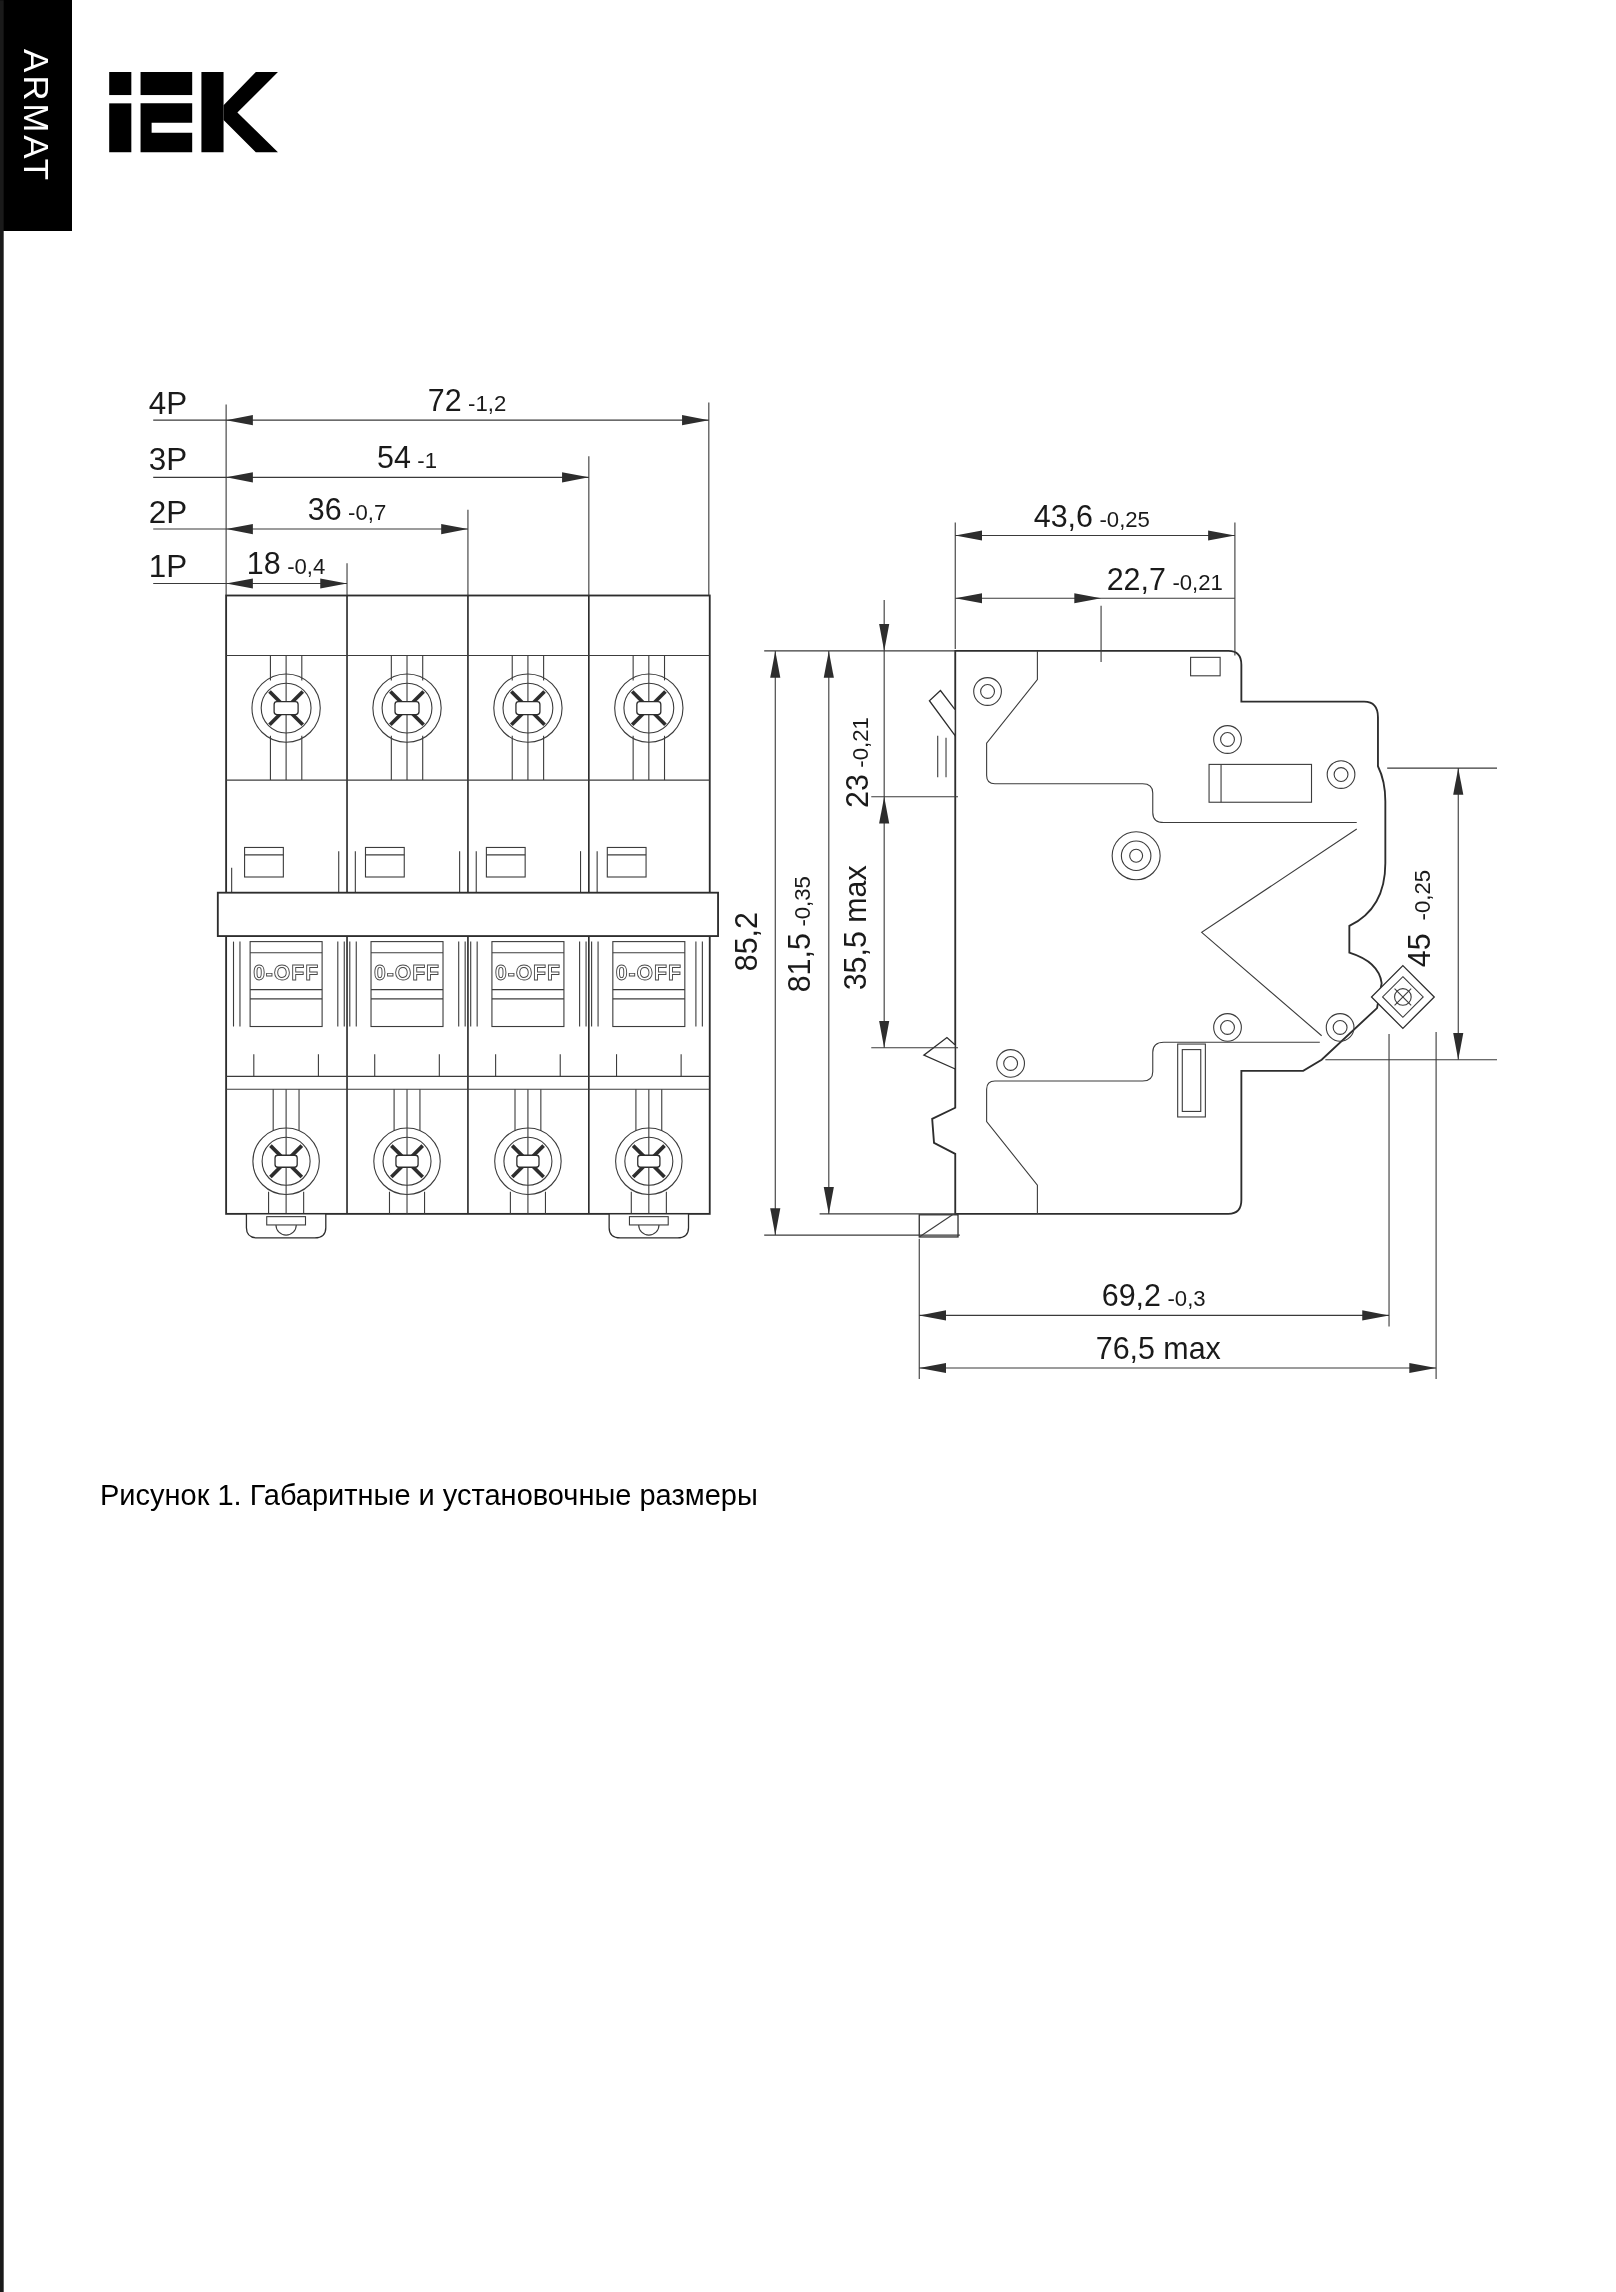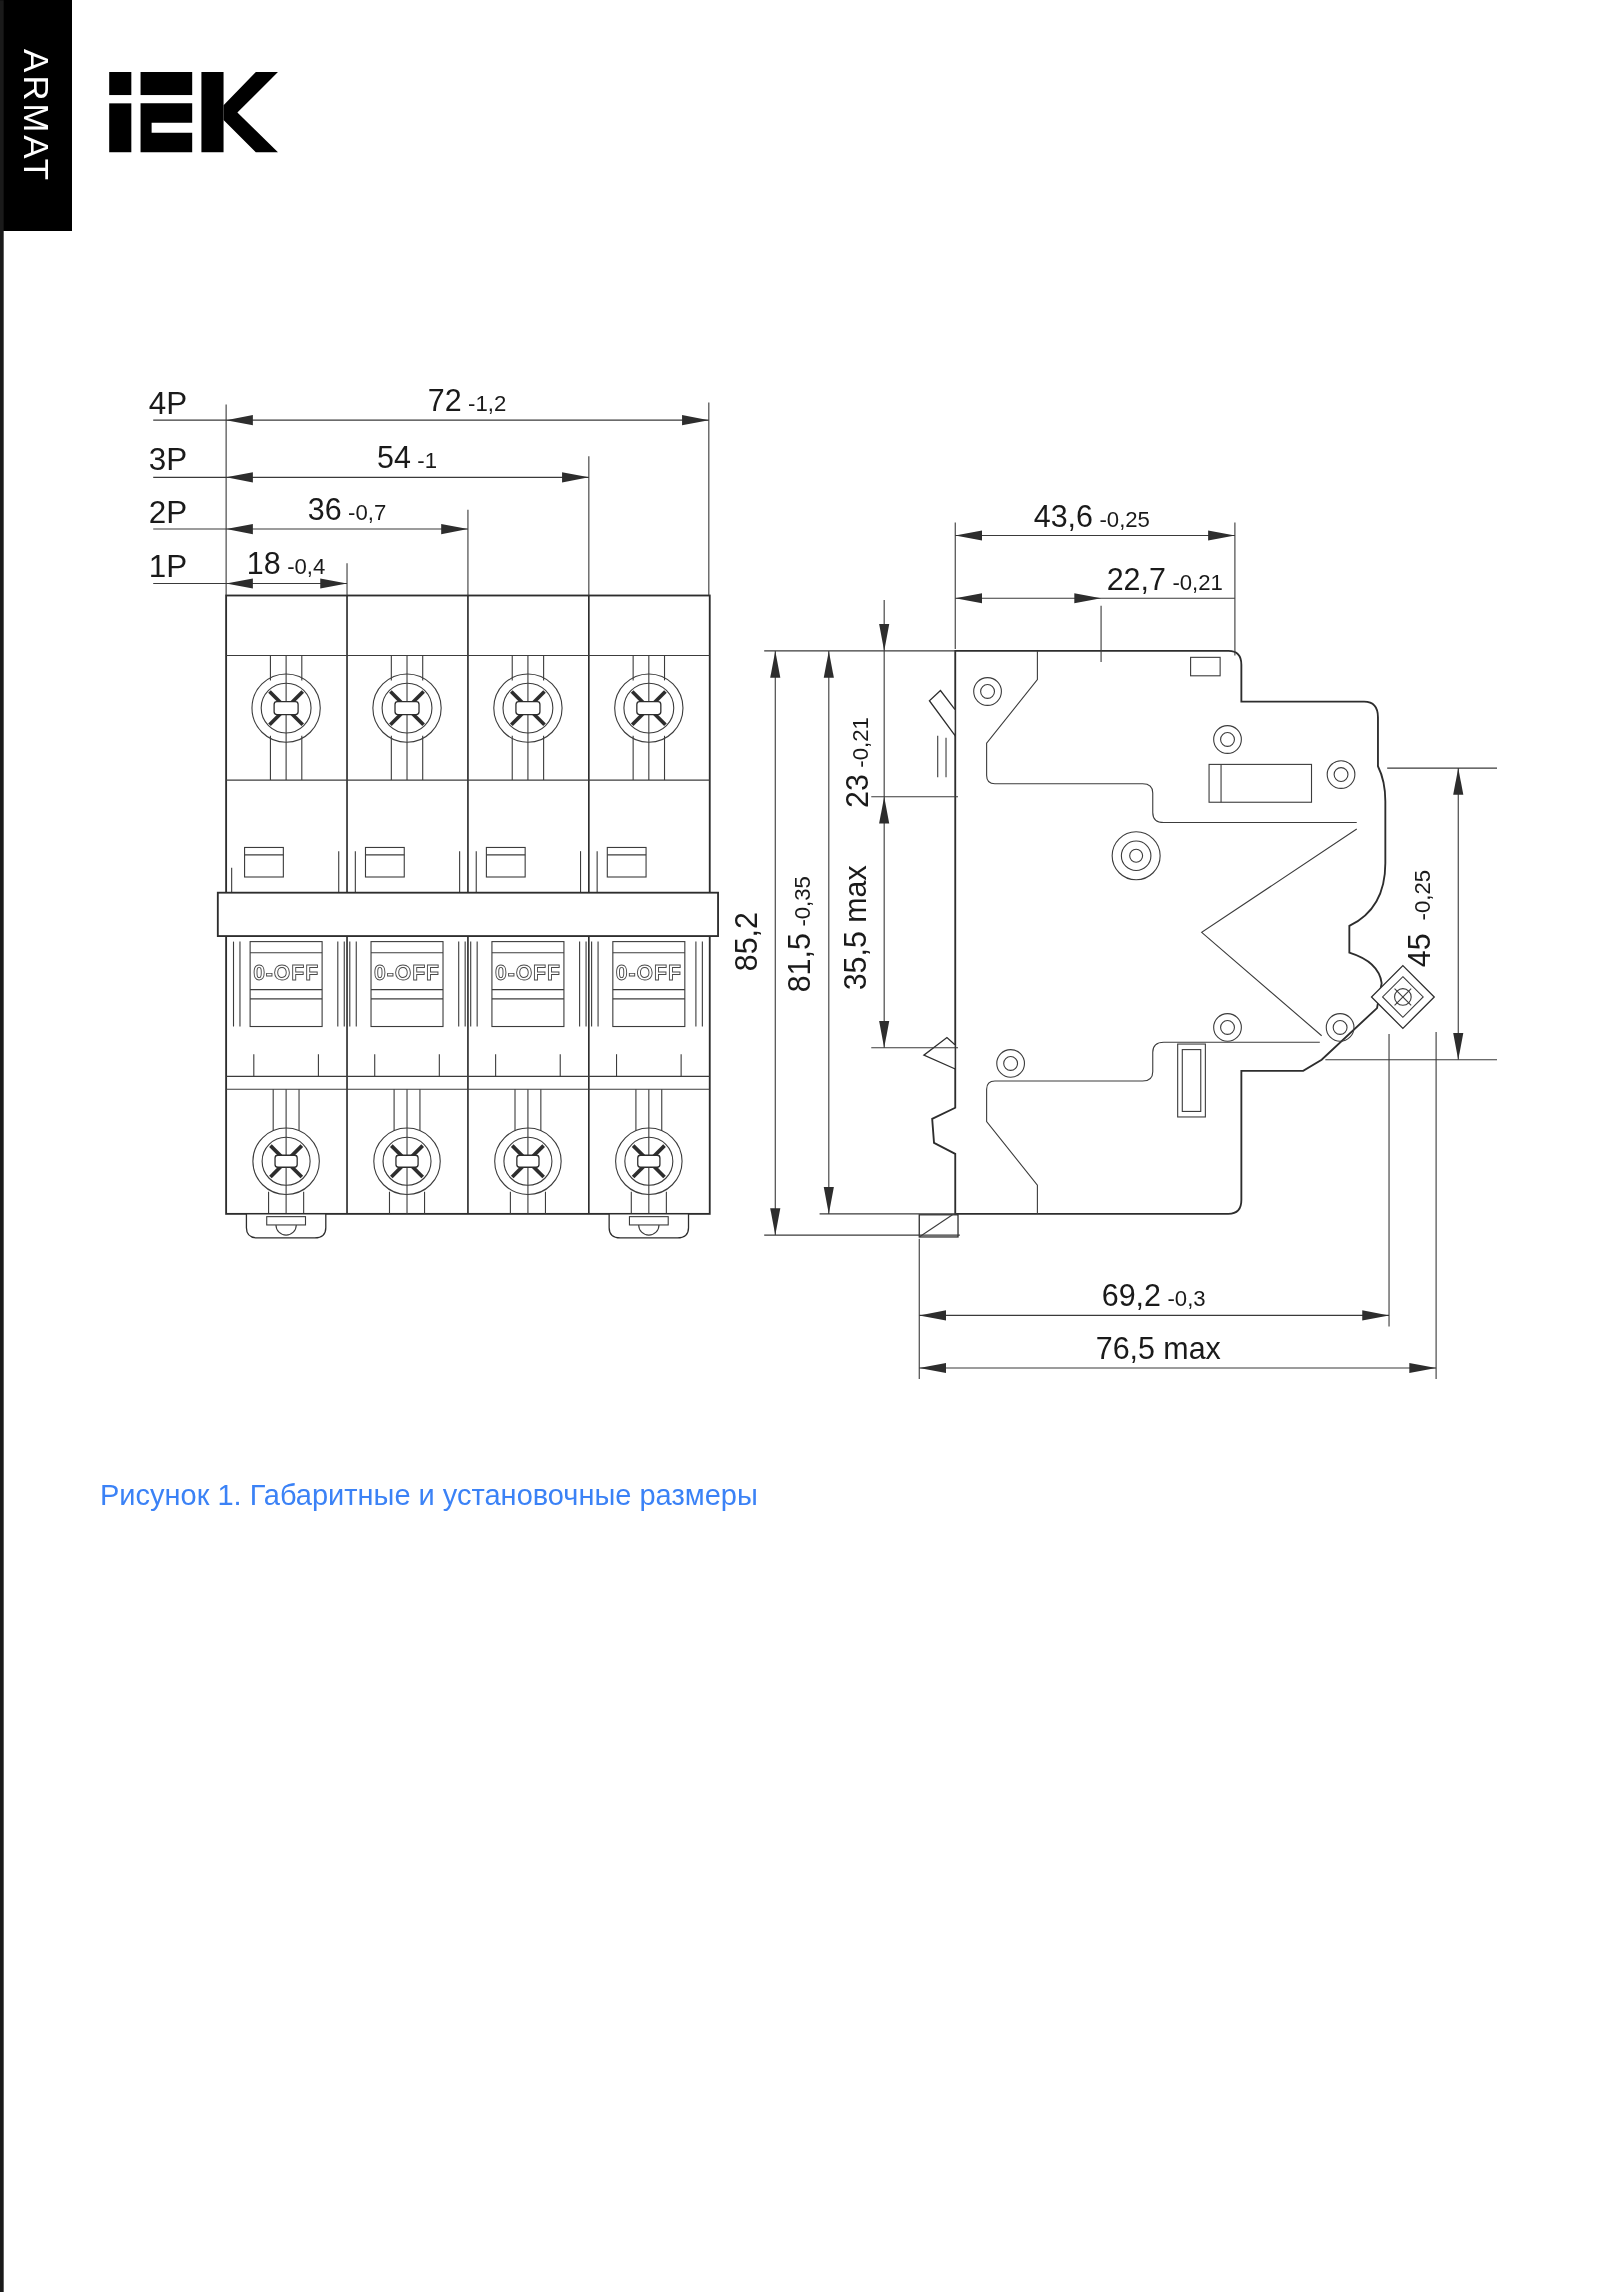--- a/index.html
+++ b/index.html
@@ -3,21 +3,21 @@
 <meta charset="utf-8">
 <style>
   html,body{margin:0;padding:0;background:#fff;}
   #page{position:relative;width:1617px;height:2293px;background:#ffffff;overflow:hidden;
         font-family:"Liberation Sans",sans-serif;}
   #armat-tab{position:absolute;left:0;top:0;width:72px;height:231px;background:#000;
              display:flex;align-items:center;justify-content:center;}
   #armat-tab span{display:block;transform:rotate(90deg);color:#fff;font-size:35px;
                   letter-spacing:2.8px;white-space:nowrap;}
   #logo{position:absolute;left:109px;top:72px;}
-  #caption{position:absolute;left:100px;top:1479px;font-size:29px;color:#3b82f6;}
+  #caption{position:absolute;left:100px;top:1479px;font-size:29px;color:#000000;}
   svg text{font-family:"Liberation Sans",sans-serif;}
   .ol{fill:#ffffff;stroke:#2d2d2d;stroke-width:2;}
   .ln{fill:none;stroke:#2d2d2d;stroke-width:1.8;}
   .tn{fill:none;stroke:#3c3c3c;stroke-width:1.2;}
   .wh{fill:#ffffff;stroke:#2d2d2d;stroke-width:1.4;}
   .dim{fill:none;stroke:#3a3a3a;stroke-width:1.2;}
   .arr{fill:#2d2d2d;stroke:none;}
   .dtxt{font-size:33px;fill:#1a1a1a;}
   .tol{font-size:24px;fill:#1a1a1a;}
   .tolfull{font-size:33px;fill:#1a1a1a;}

